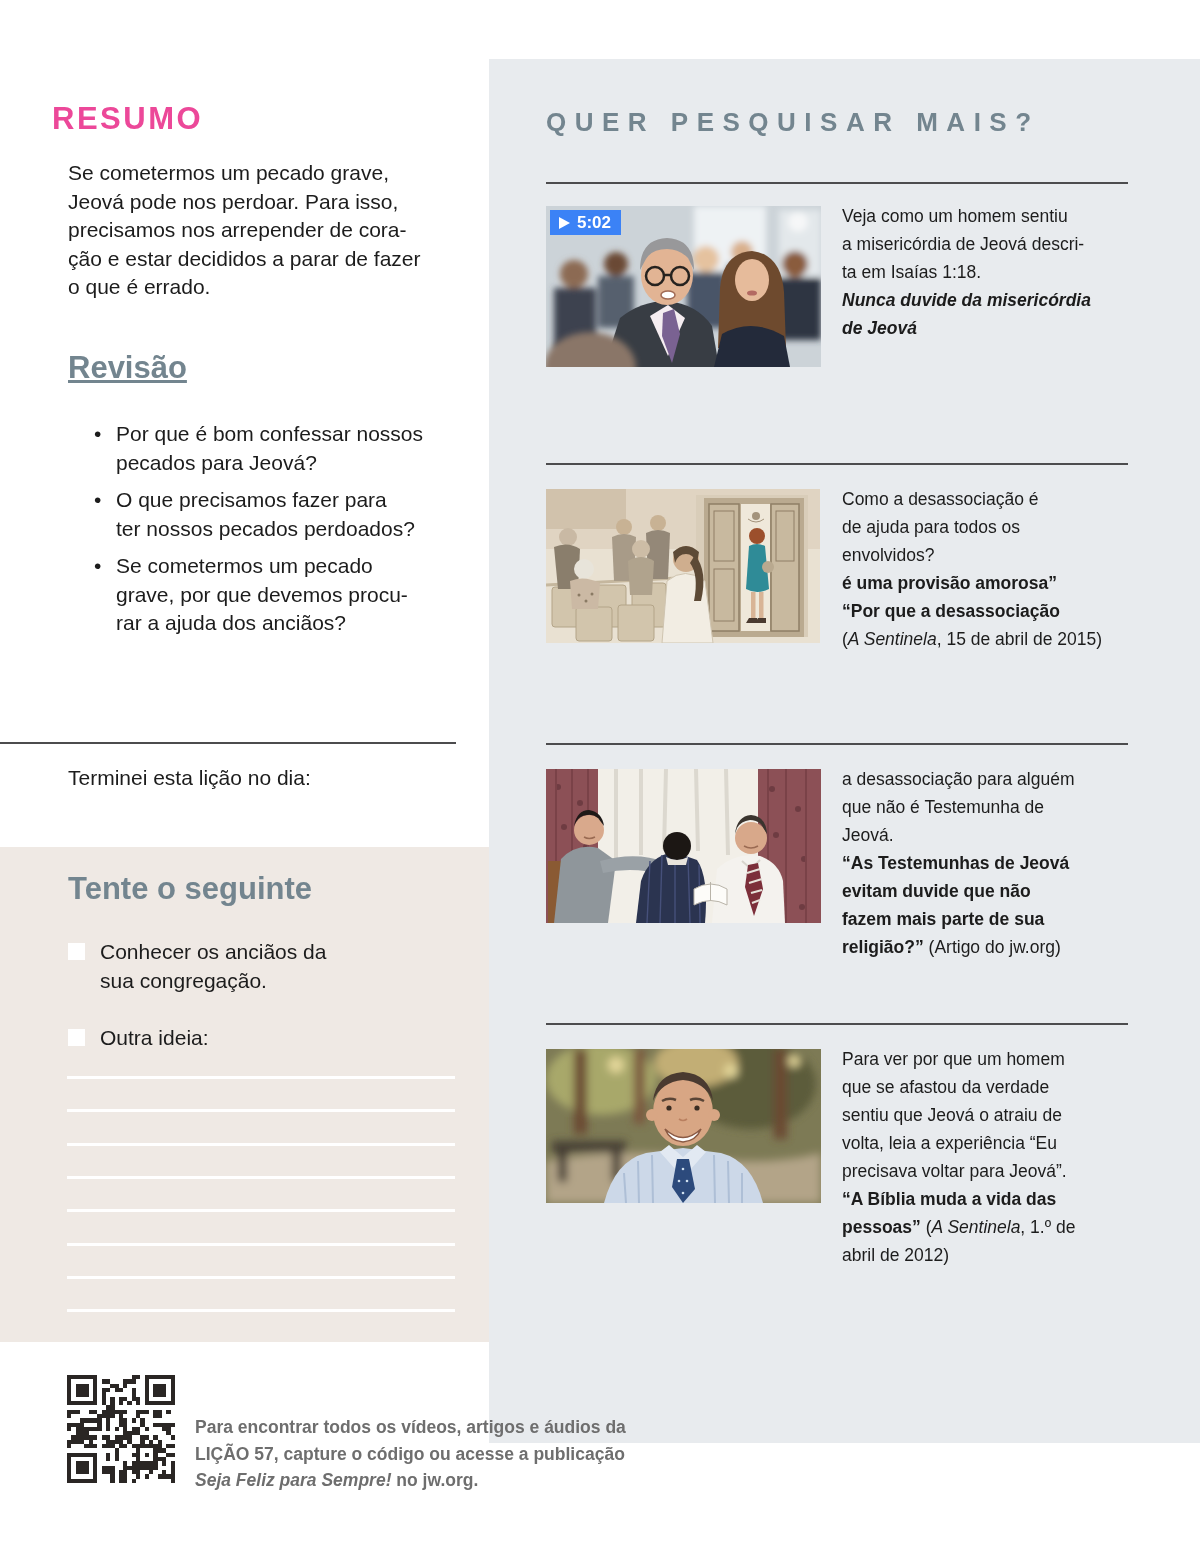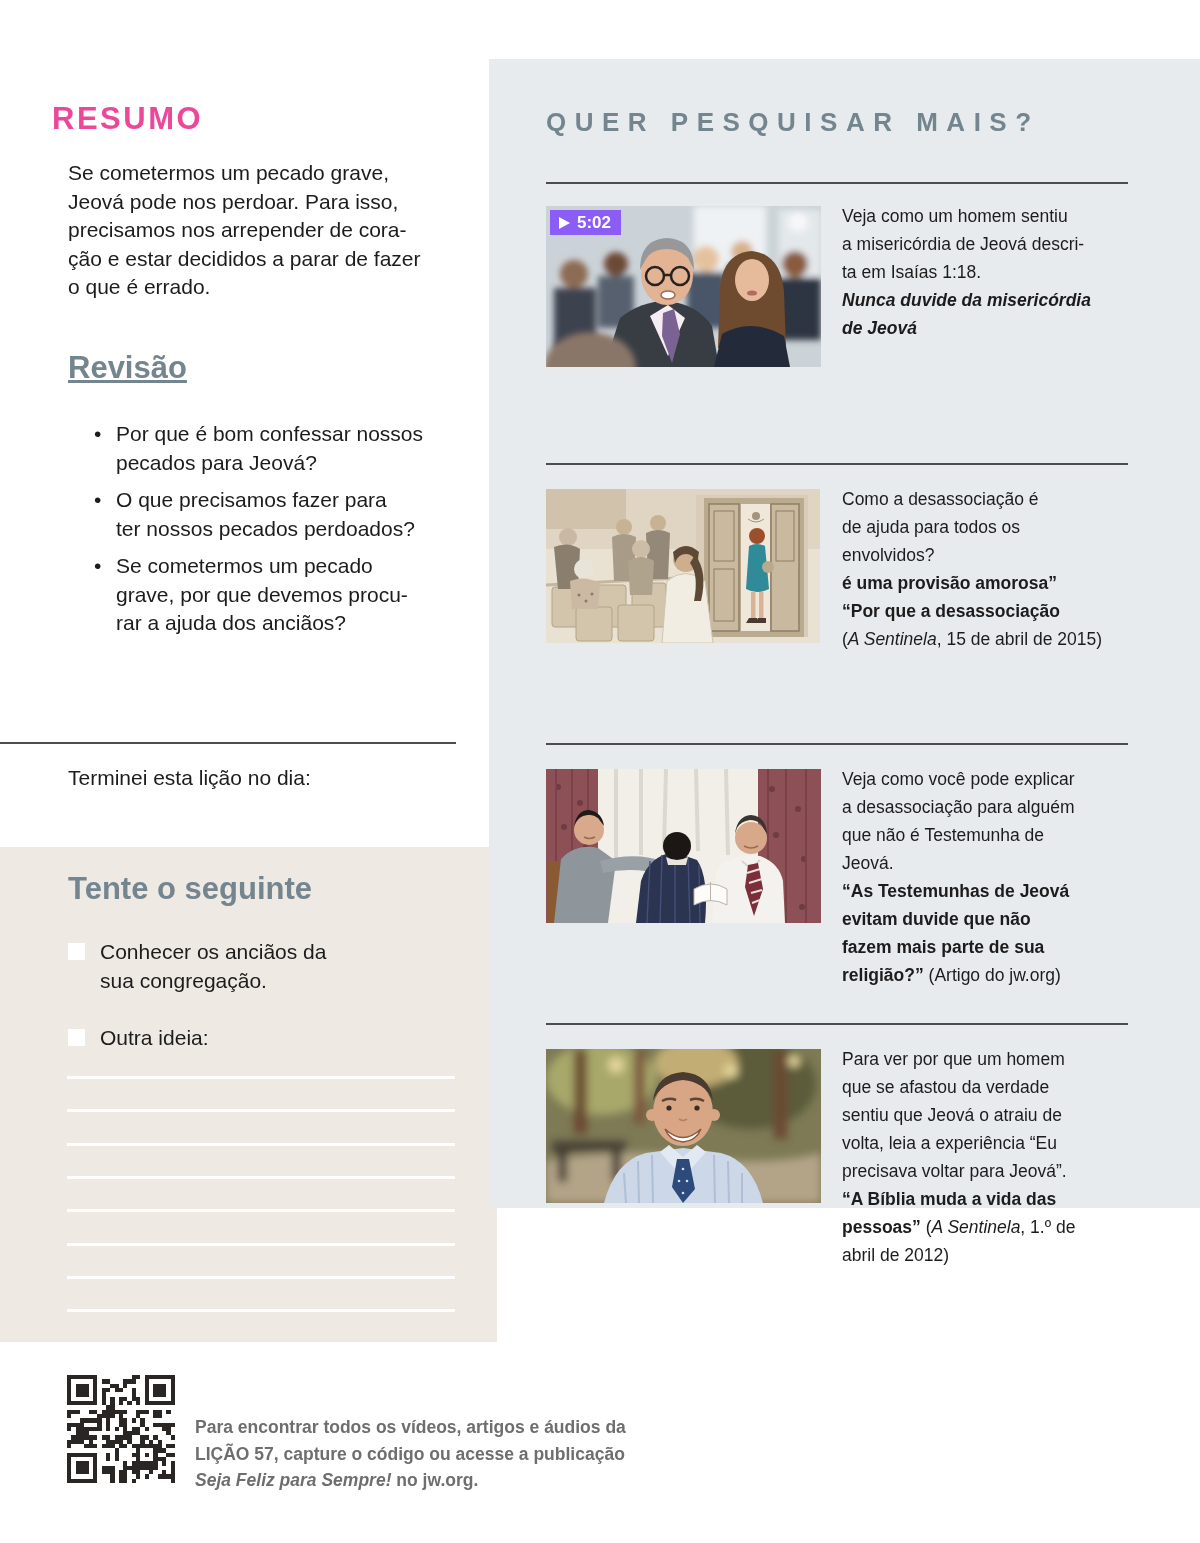--- a/index.html
+++ b/index.html
@@ -29,30 +29,30 @@
   .tente-h{position:absolute;left:68px;top:24px;margin:0;
     font-size:31px;font-weight:700;color:#73858f;}
   .check-row{position:absolute;left:68px;display:flex;}
   .check-row.r1{top:91px;}
   .check-row.r2{top:177px;}
   .checkbox{width:17px;height:17px;background:#ffffff;margin-top:5px;flex:0 0 17px;}
   .check-label{margin-left:15px;font-size:21px;line-height:28.5px;}
   .write-line{position:absolute;left:67px;width:388px;height:3px;background:#ffffff;}
 
   
-  .panel{position:absolute;left:489px;top:59px;width:711px;height:1149px;background:#e8ebee;}
+  .panel{position:absolute;left:489px;top:59px;width:711px;height:1384px;background:#e8ebee;}
   .rq-h{position:absolute;left:57px;top:48px;margin:0;
     font-size:26px;font-weight:700;letter-spacing:8.5px;color:#73858f;}
   .hr{position:absolute;left:57px;width:582px;height:2px;background:#4c4c4e;}
   .item{position:absolute;left:57px;width:590px;}
   .thumb{position:absolute;left:0;top:0;overflow:hidden;}
   .thumb svg{display:block;}
   .itext{position:absolute;left:296px;top:-4px;width:300px;font-size:17.5px;line-height:28px;}
   .iref{}
-  .badge{position:absolute;left:4px;top:4px;height:25px;background:#8b5cf6;color:#fff;
+  .badge{position:absolute;left:4px;top:4px;height:25px;background:#3b82f6;color:#fff;
     display:flex;align-items:center;padding:0 10px 0 9px;font-size:17px;font-weight:700;}
   .playtri{width:0;height:0;border-left:11px solid #fff;border-top:6.5px solid transparent;
     border-bottom:6.5px solid transparent;margin-right:7px;}
 
   
   .qr{position:absolute;left:67px;top:1375px;width:108px;height:108px;}
   .qr svg{display:block;width:108px;height:108px;}
   .caption{position:absolute;left:195px;top:1414px;font-size:17.5px;line-height:26.5px;
     color:#6e6e6e;font-weight:700;}
 </style>
@@ -298,21 +298,20 @@
           <path d="M201 104 L214 100 M203 114 L216 110 M205 124 L216 121 M206 134 L214 131" stroke="#e7e2da" stroke-width="2"></path>
           <circle cx="205" cy="69" r="16" fill="#d8a88a"></circle>
           <path d="M189 65 Q191 47 205 46 Q220 47 221 65 L215 55 Q210 51 204 51 Q195 52 191 59 Z" fill="#3a342e"></path>
           <path d="M198 77 Q205 81 212 77" stroke="#9a6a52" fill="none" stroke-width="1.6"></path>
           <path d="M148 120 Q165 110 181 120 L181 136 Q165 127 148 136 Z" fill="#fdfcf9" stroke="#b9b4a9"></path>
           <line x1="164.5" y1="113" x2="164.5" y2="132" stroke="#b9b4a9"></line>
         </svg>
       </div>
       <div class="itext">
         <div>
-            <div class="ln">Veja como você pode explicar</div>
             <div class="ln">a desassociação para alguém</div>
             <div class="ln">que não é Testemunha de</div>
             <div class="ln">Jeová.</div>
           </div>
         <div class="iref">
             <div class="ln"><span class="b">“As Testemunhas de Jeová</span></div>
             <div class="ln"><span class="b">evitam duvide que não</span></div>
             <div class="ln"><span class="b">fazem mais parte de sua</span></div>
             <div class="ln"><span class="b">religião?”</span><span> (Artigo do jw.org)</span></div>
           </div>

